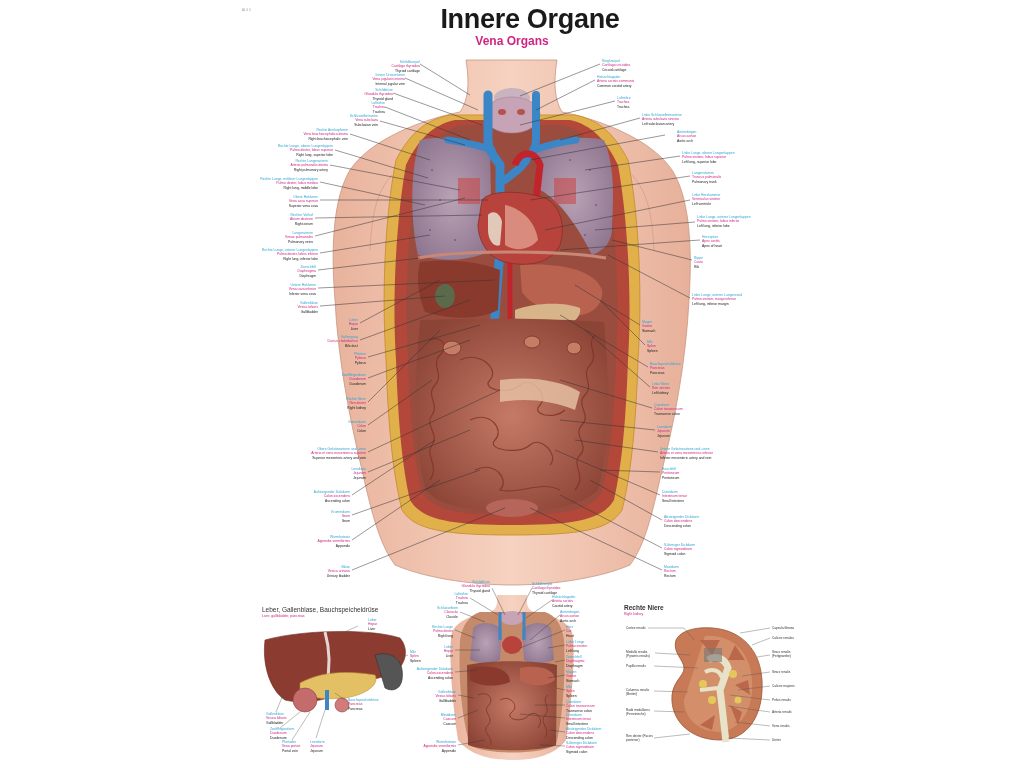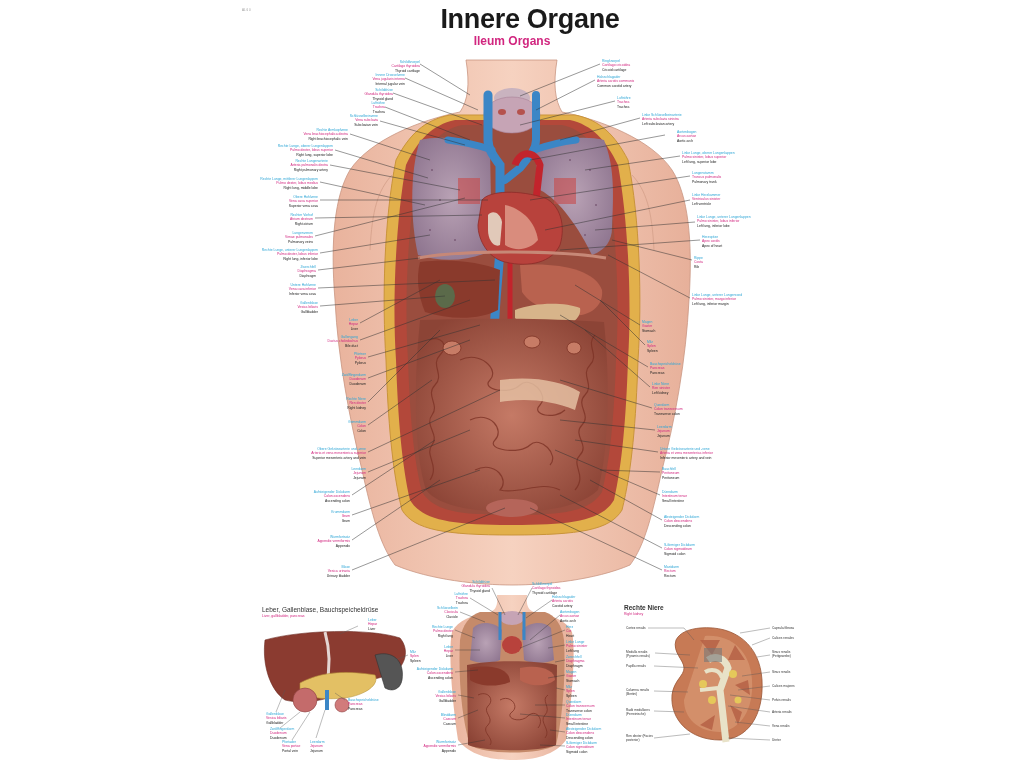--- a/index.html
+++ b/index.html
@@ -19,21 +19,21 @@
   .panel-sub{position:absolute;font-size:3.5px;color:#d1267f;}
   .klbl{position:absolute;font-size:3.2px;color:#333;white-space:nowrap;}
 </style>
 </head>
 <body>
 
 <div class="poster"></div>
 
 <div class="code">AL 6 0</div>
 <div class="title">Innere Organe</div>
-<div class="subtitle">Ileum Organs</div>
+<div class="subtitle">Vena Organs</div>
 
 <svg width="1024" height="768" viewBox="0 0 1024 768">
   <defs>
     <linearGradient id="skin" x1="0" x2="1">
       <stop offset="0" stop-color="#e9b39d"></stop>
         <stop offset="0.5" stop-color="#f6d2c0"></stop>
         <stop offset="1" stop-color="#e7b09a"></stop>
     </linearGradient>
     <radialGradient id="lung" cx="0.5" cy="0.5" r="0.6">
       <stop offset="0" stop-color="#b9a2b5"></stop>

